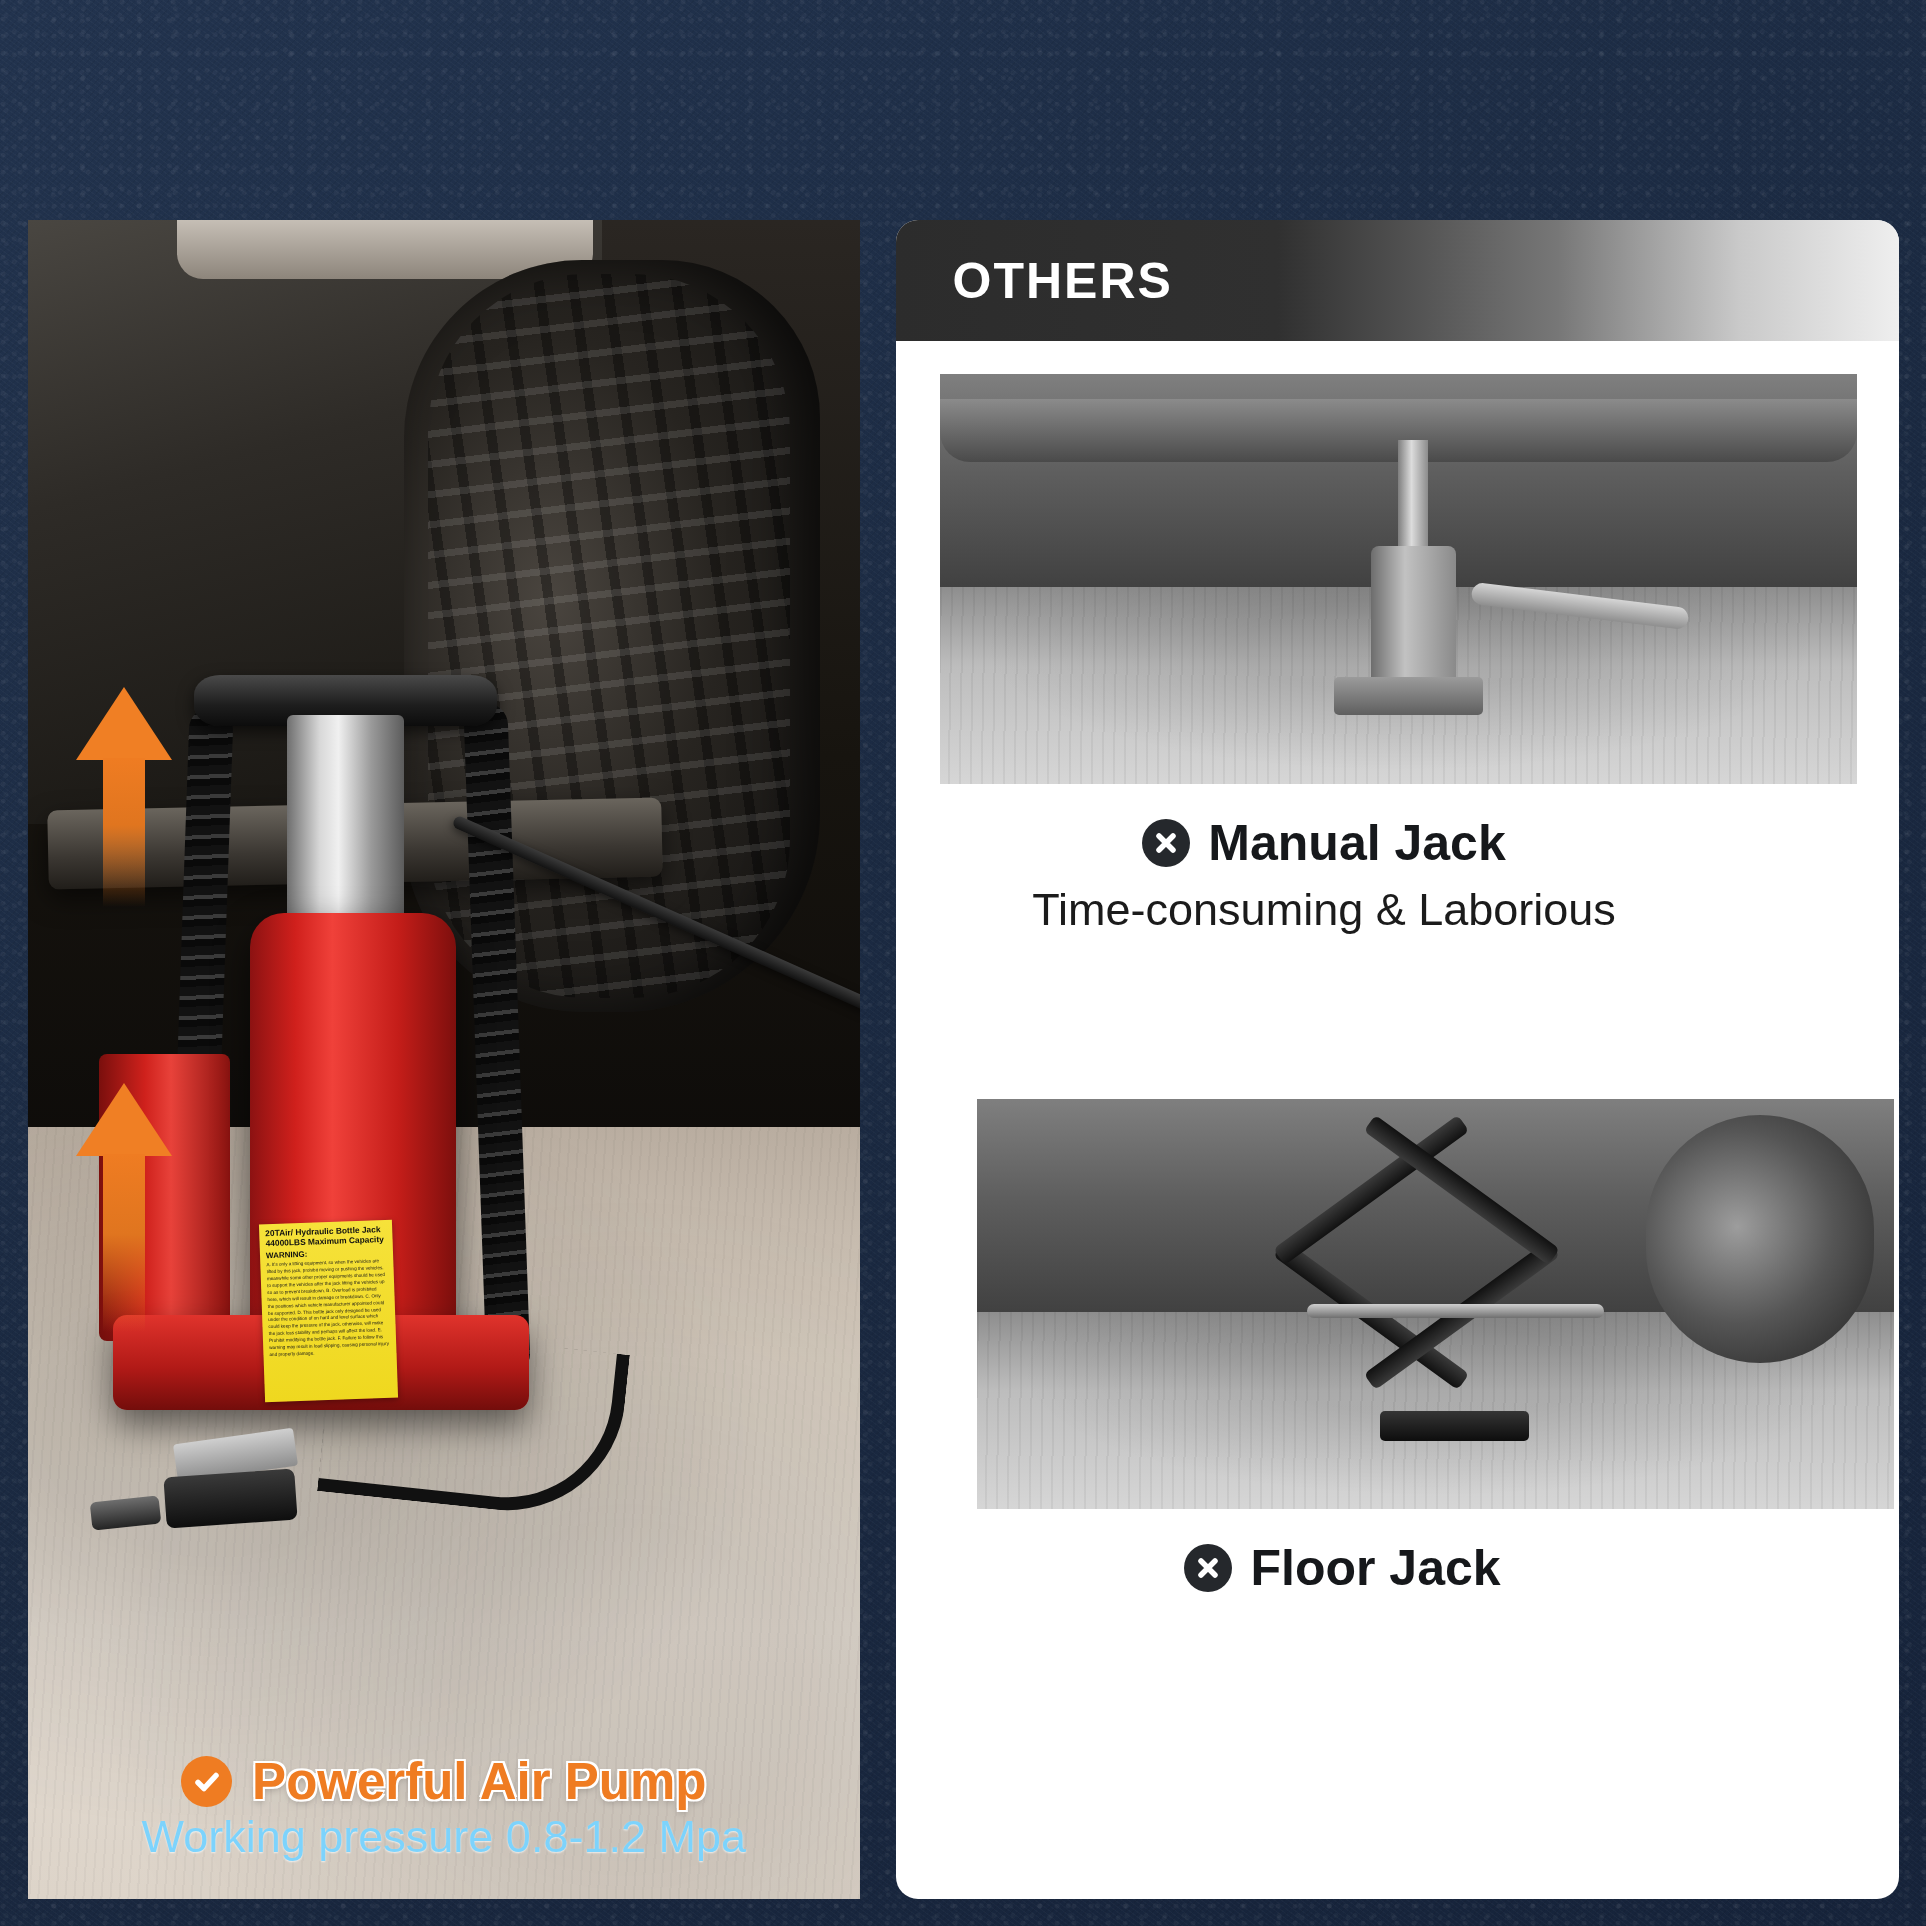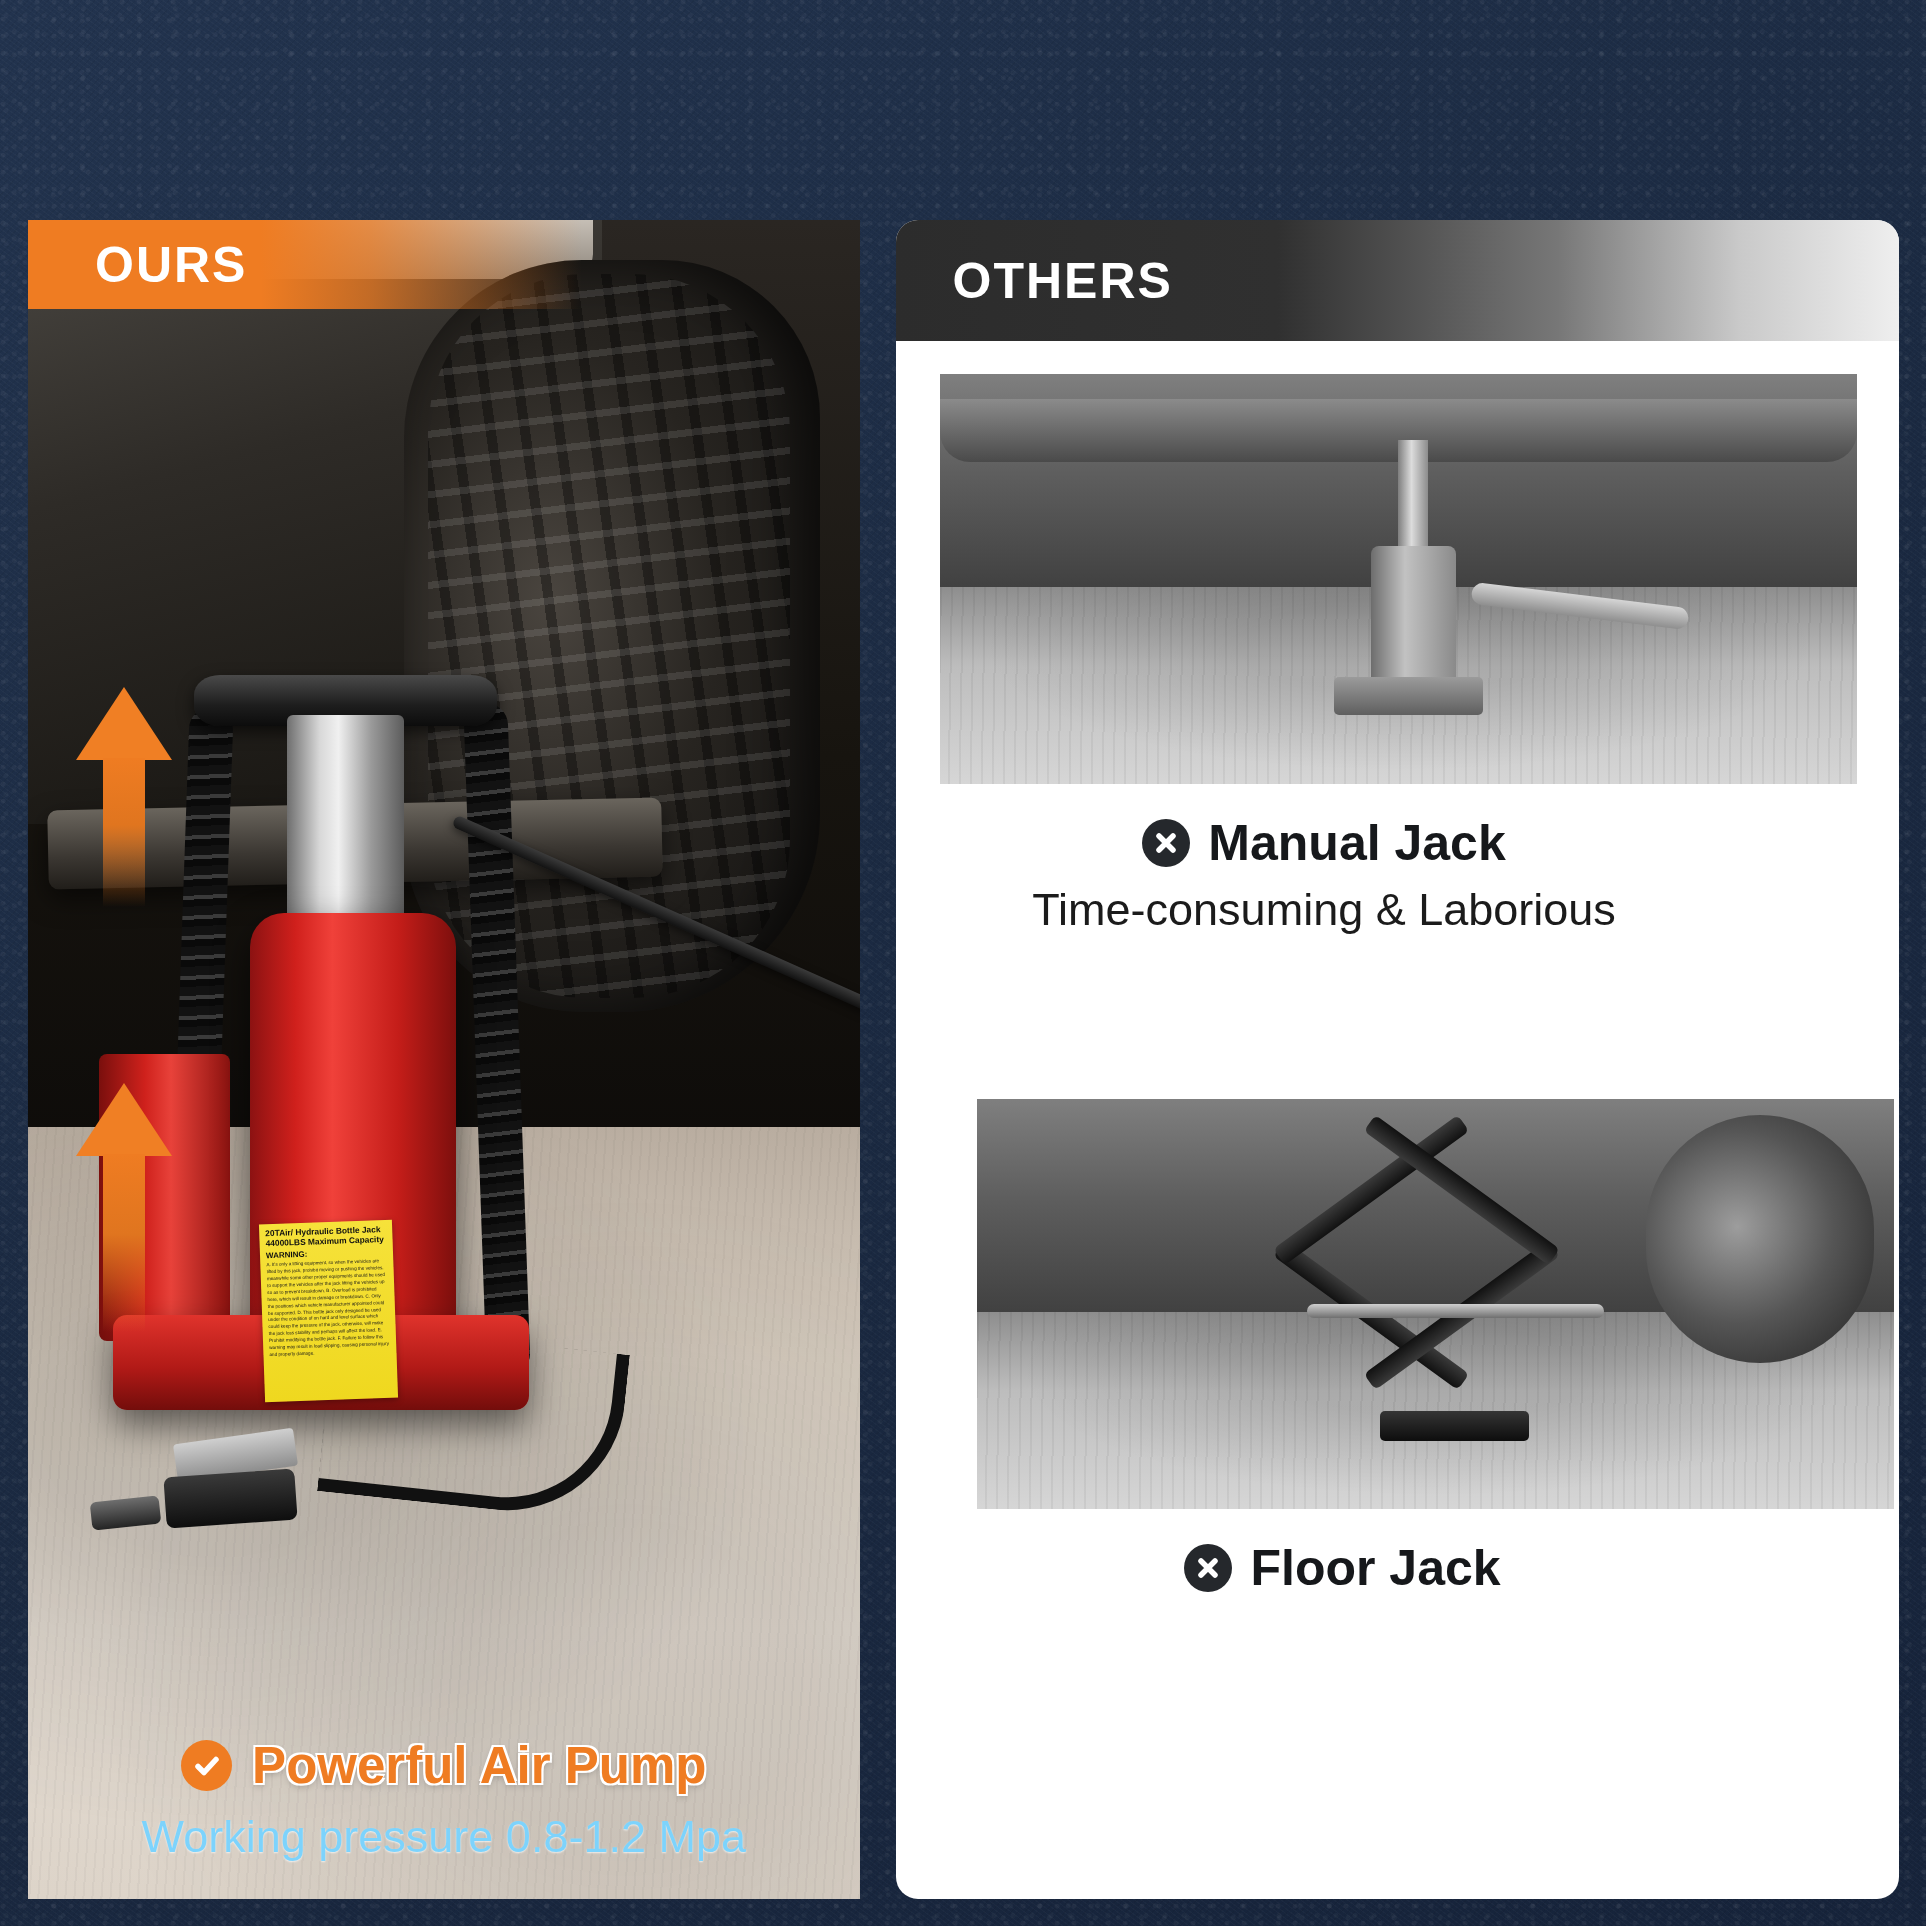--- a/index.html
+++ b/index.html
@@ -249,21 +249,20 @@
     color:#fff; font-size:50px; font-weight:700; letter-spacing:2px;
   }
 
   
   .ours-caption{
     position:absolute; left:0; right:0; bottom:36px;
     text-align:center; z-index:5;
   }
   .cap-head{
     display:flex; align-items:center; justify-content:center; gap:20px;
-    margin-bottom:16px;
   }
   .check-icon{
     width:51px; height:51px; border-radius:50%;
     background:#ef7c22;
     display:flex; align-items:center; justify-content:center;
     flex:0 0 auto;
   }
   .check-icon svg{ display:block; }
   .cap-title{
     font-size:51px; font-weight:700; color:#ef7c22;
@@ -444,23 +443,20 @@
         <div class="arrow-up arrow-1">
           <div class="head"></div>
           <div class="stem"></div>
         </div>
         <div class="arrow-up arrow-2">
           <div class="head"></div>
           <div class="stem"></div>
         </div>
       </div>
 
-      <div class="ours-banner">
-        <div class="txt">OURS</div>
-      </div>
 
       <div class="ours-caption">
         <div class="cap-head">
           <span class="check-icon">
             <svg width="32" height="32" viewBox="0 0 32 32" aria-hidden="true">
               <path d="M7 16.5 L13 22.5 L25 9.5" fill="none" stroke="#ffffff" stroke-width="5.5" stroke-linecap="round" stroke-linejoin="round"></path>
             </svg>
           </span>
           <span class="cap-title">Powerful Air Pump</span>
         </div>

